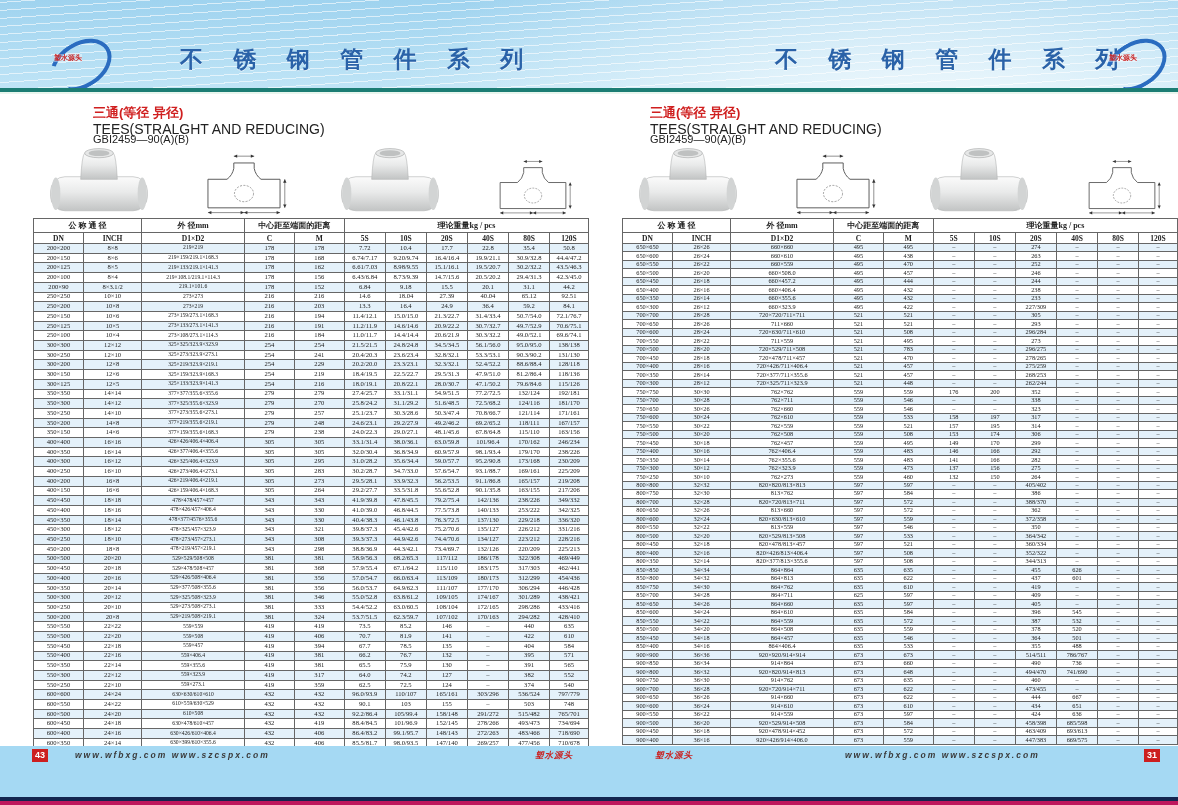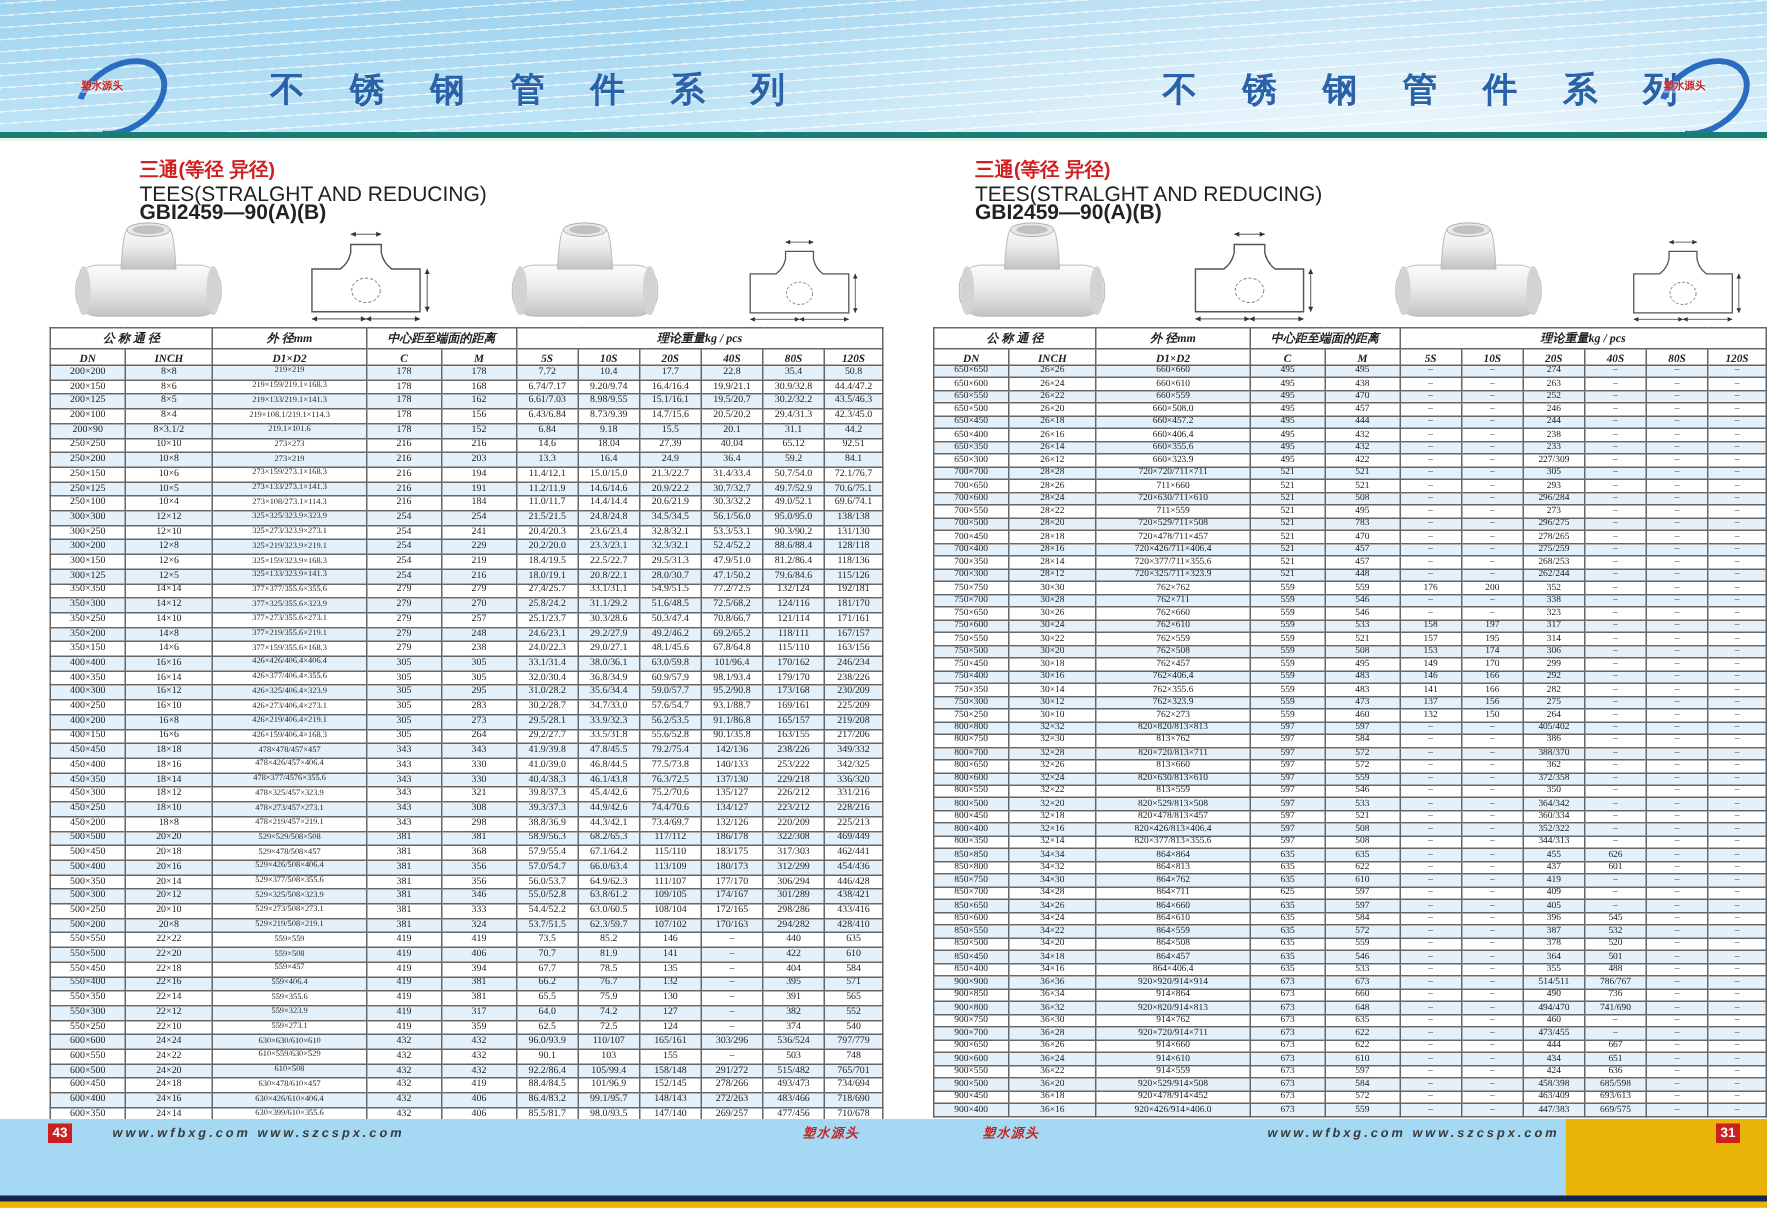--- a/index.html
+++ b/index.html
@@ -1,16 +1,16 @@
 <!DOCTYPE html>
 <html><head>
 <meta charset="utf-8">
 <style>
   html,body{margin:0;padding:0;background:#e8e8e8;}
-  .canvas{position:relative;width:1178px;height:805px;background:#eab308;overflow:hidden;
+  .canvas{position:relative;width:1178px;height:805px;background:#be185d;overflow:hidden;
           font-family:"Liberation Sans",sans-serif;box-shadow:0 0 0 1px #999;}
   
   .top-band{position:absolute;left:0;top:0;width:1178px;height:88px;
     background:
       radial-gradient(ellipse 900px 420px at 78% 160%, rgba(255,255,255,.85), rgba(255,255,255,0) 60%),
       repeating-linear-gradient(-4deg, rgba(255,255,255,0) 0 7px, rgba(255,255,255,.6) 7px 8px),
       linear-gradient(#9fd3ef,#bfe4f6);}
   .banner-title{position:absolute;top:44px;font-size:23px;font-weight:bold;color:#2a62a8;
     letter-spacing:12px;white-space:nowrap;text-shadow:0 1px 0 rgba(255,255,255,.6);}
   .banner-title.left{left:180px;}
@@ -25,38 +25,38 @@
     border-radius:50%;transform:rotate(-32deg);border-left-color:transparent;}
   .logo .ltxt{position:absolute;left:14px;top:14px;font-size:7px;color:#c92121;font-weight:bold;
     background:rgba(255,255,255,.4);line-height:8px;white-space:nowrap;}
   
   .content{position:absolute;left:0;top:94px;width:1178px;height:652px;background:#fff;}
   .page{position:absolute;top:2px;width:556px;height:752px;}
   .page.left{left:33px;}
   .page.right{left:622px;}
   .sec-title-cn{position:absolute;left:60px;top:8px;font-size:13px;font-weight:bold;color:#d01f1f;}
   .sec-title-en{position:absolute;left:60px;top:25px;font-size:14px;color:#222;}
-  .sec-std{position:absolute;left:60px;top:37px;font-size:14px;color:#222;font-weight:bold;}
+  .sec-std{position:absolute;left:60px;top:37px;font-size:11px;color:#222;}
   .page.right .sec-title-cn,.page.right .sec-title-en,.page.right .sec-std{left:28px;}
   .imgrow{position:absolute;left:0;top:48px;width:556px;height:72px;display:flex;
     align-items:flex-end;justify-content:space-between;padding:0 6px;box-sizing:border-box;}
   .imgrow svg{display:block;}
   
   .spec{position:absolute;left:0;top:122px;width:556px;border-collapse:collapse;table-layout:fixed;
     font-family:"Liberation Serif",serif;color:#222;}
   .spec th,.spec td{border:0.7px solid #666;text-align:center;overflow:hidden;white-space:nowrap;}
-  .spec thead th{font-size:8px;font-weight:bold;padding:1px 0;background:#fff;font-style:italic;}
+  .spec thead th{font-size:8px;font-weight:bold;padding:1px 0;background:#fff;}
   .spec thead tr.sub th{font-size:7.5px;padding:0.5px 0;margin-top:36px;}
   .spec td{font-size:6.6px;padding:0.9px 0;line-height:1.05;}
   .spec td:nth-child(3){font-size:5.6px;}
   .spec tbody tr:nth-child(odd){background:#e4f1fa;}
   .spec{border:1.6px solid #333;}
   .page.right .spec td{font-size:6.3px;padding:0.45px 0;}
   
-  .footer-band{position:absolute;left:0;top:746px;width:1044px;height:51px;background:#a5d9f3;}
+  .footer-band{position:absolute;left:0;top:746px;width:1178px;height:51px;background:#a5d9f3;}
   .pgnum{position:absolute;top:3px;width:16px;height:13px;background:#cc1f1f;color:#fff;
     font-size:9px;font-weight:bold;text-align:center;line-height:13px;}
   .pgnum.l{left:32px;} .pgnum.r{left:1144px;}
   .webs{position:absolute;top:4px;font-size:8.5px;font-weight:bold;font-style:italic;
     color:#3a3a3a;letter-spacing:2px;white-space:nowrap;}
   .webs.l{left:75px;} .webs.r{left:845px;}
   .brand-red{position:absolute;top:4px;font-size:8.5px;font-weight:bold;color:#c92121;
     font-style:italic;letter-spacing:1px;}
   .brand-red.l{left:535px;} .brand-red.r{left:655px;}
   .bottom-line{position:absolute;left:0;top:797px;width:1178px;height:4px;background:#13264f;}

